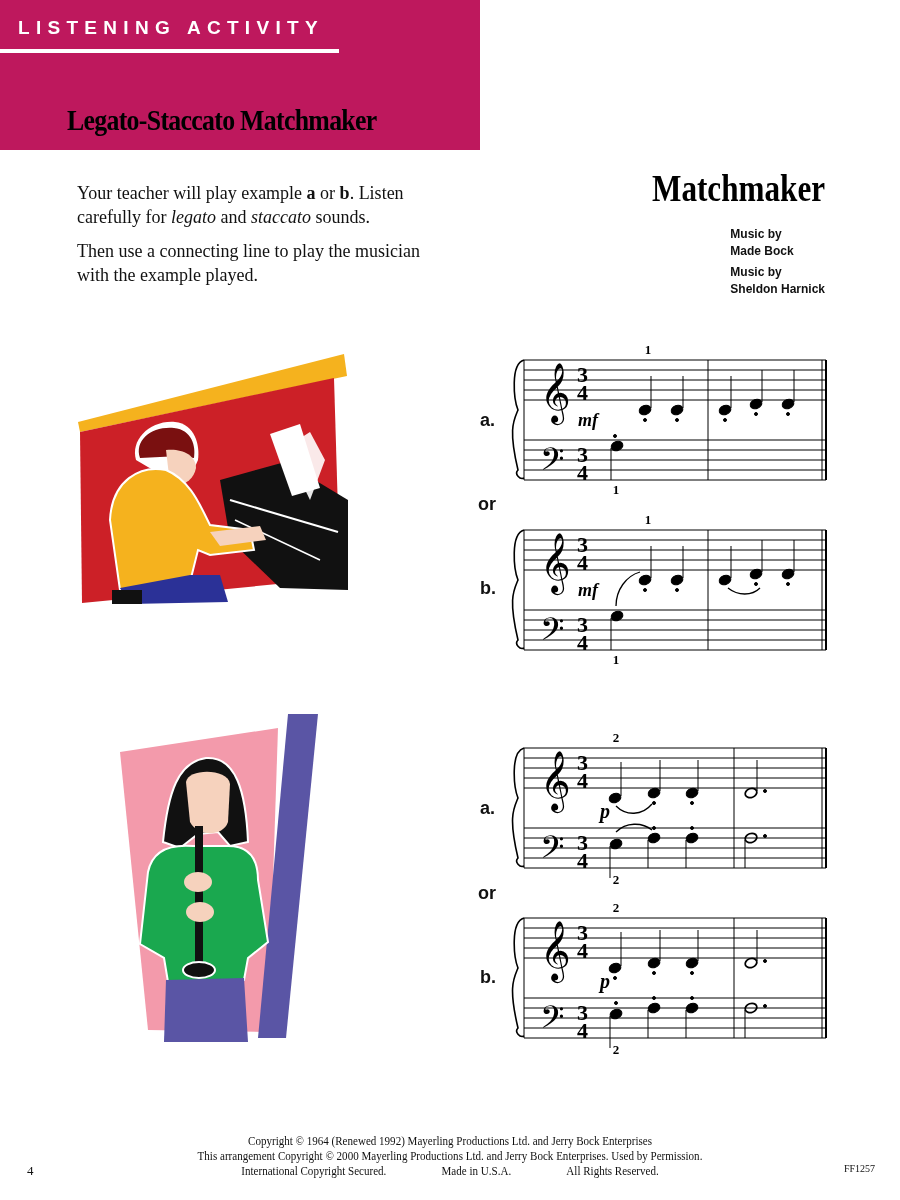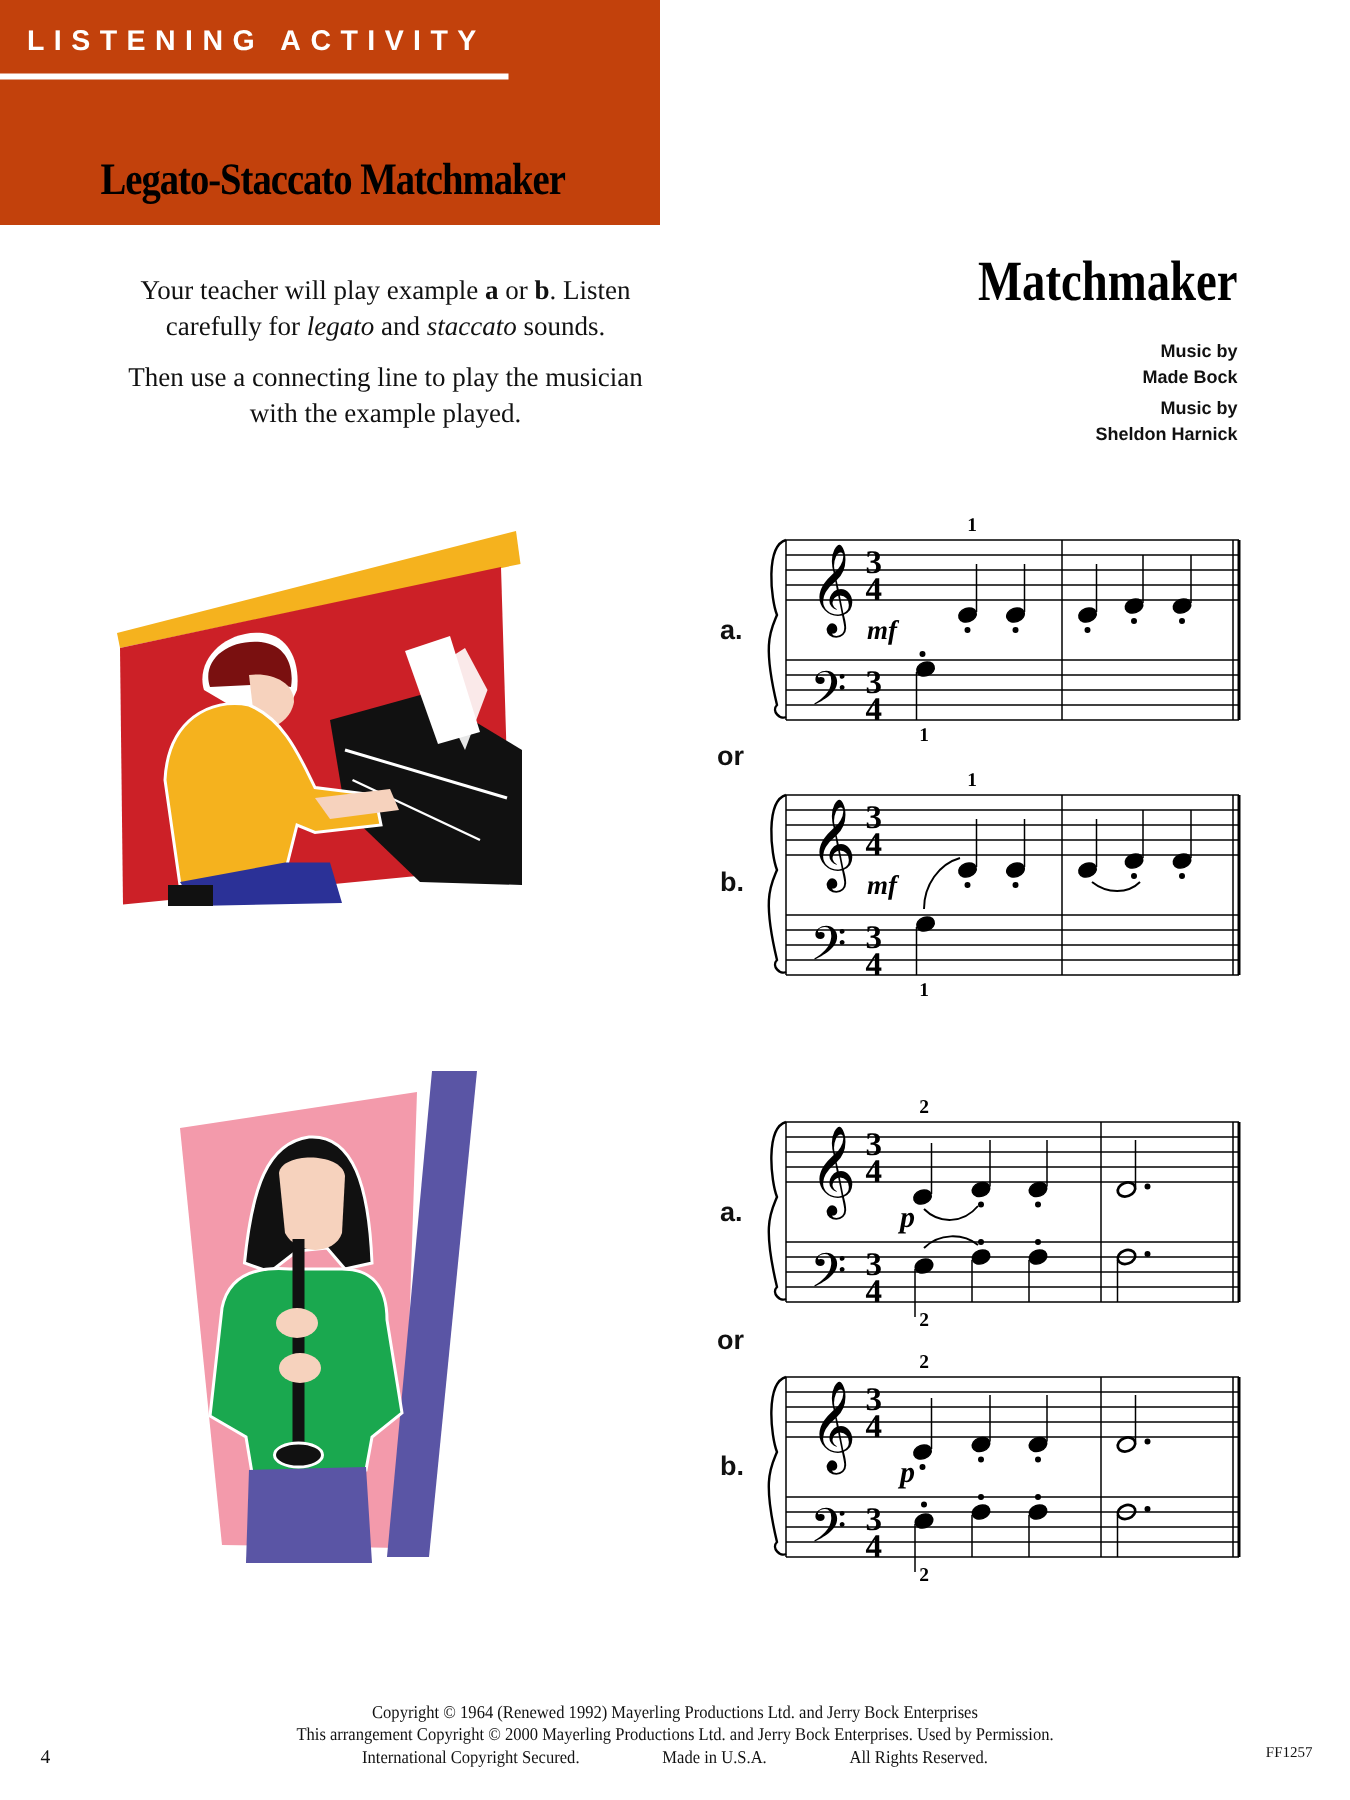--- a/index.html
+++ b/index.html
@@ -1,24 +1,24 @@
 <!DOCTYPE html>
 <html><head>
 <meta charset="utf-8">
 <style>
   html,body{margin:0;padding:0;background:#fff;}
   body{width:900px;height:1200px;position:relative;overflow:hidden;font-family:"Liberation Serif",serif;color:#111;}
-  .header-box{position:absolute;left:0;top:0;width:440px;height:150px;background:#c2410c;}
+  .header-box{position:absolute;left:0;top:0;width:480px;height:150px;background:#be185d;}
   .section-label{position:absolute;left:18px;top:17px;font-family:"Liberation Sans",sans-serif;font-weight:bold;font-size:19px;letter-spacing:6.3px;color:#fff;}
   .section-rule{position:absolute;left:0;top:49px;width:339px;height:4px;background:#fff;}
   .activity-title{position:absolute;left:67px;top:103px;font-family:"Liberation Serif",serif;font-weight:bold;font-size:30px;letter-spacing:-0.8px;transform:scaleX(0.86);transform-origin:left center;color:#000;}
   .instructions{position:absolute;left:77px;top:181px;width:360px;font-size:18px;line-height:24px;}
-  .instructions p{margin:0 0 10px 0;text-align:center;}
+  .instructions p{margin:0 0 10px 0;}
   .song-title{position:absolute;right:75px;top:166px;font-weight:bold;font-size:38px;transform:scaleX(0.82);transform-origin:right center;color:#000;}
-  .credits{position:absolute;right:75px;top:226px;text-align:right;font-family:"Liberation Sans",sans-serif;font-weight:bold;font-size:12px;line-height:17px;}
+  .credits{position:absolute;right:75px;top:226px;font-family:"Liberation Sans",sans-serif;font-weight:bold;font-size:12px;line-height:17px;}
   .credits .gap{height:4px;}
   .illus{position:absolute;}
   .label{position:absolute;font-family:"Liberation Sans",sans-serif;font-weight:bold;font-size:18px;}
   .staff-svg{position:absolute;left:470px;}
   .footer{position:absolute;left:0;top:1134px;width:900px;text-align:center;font-size:12px;line-height:15px;transform:scaleX(0.92);}
   .footer .row3{display:flex;justify-content:center;gap:60px;}
   .page-num{position:absolute;left:27px;top:1163px;font-size:13px;}
   .code{position:absolute;right:25px;top:1163px;font-size:10px;}
 </style>
 </head>

